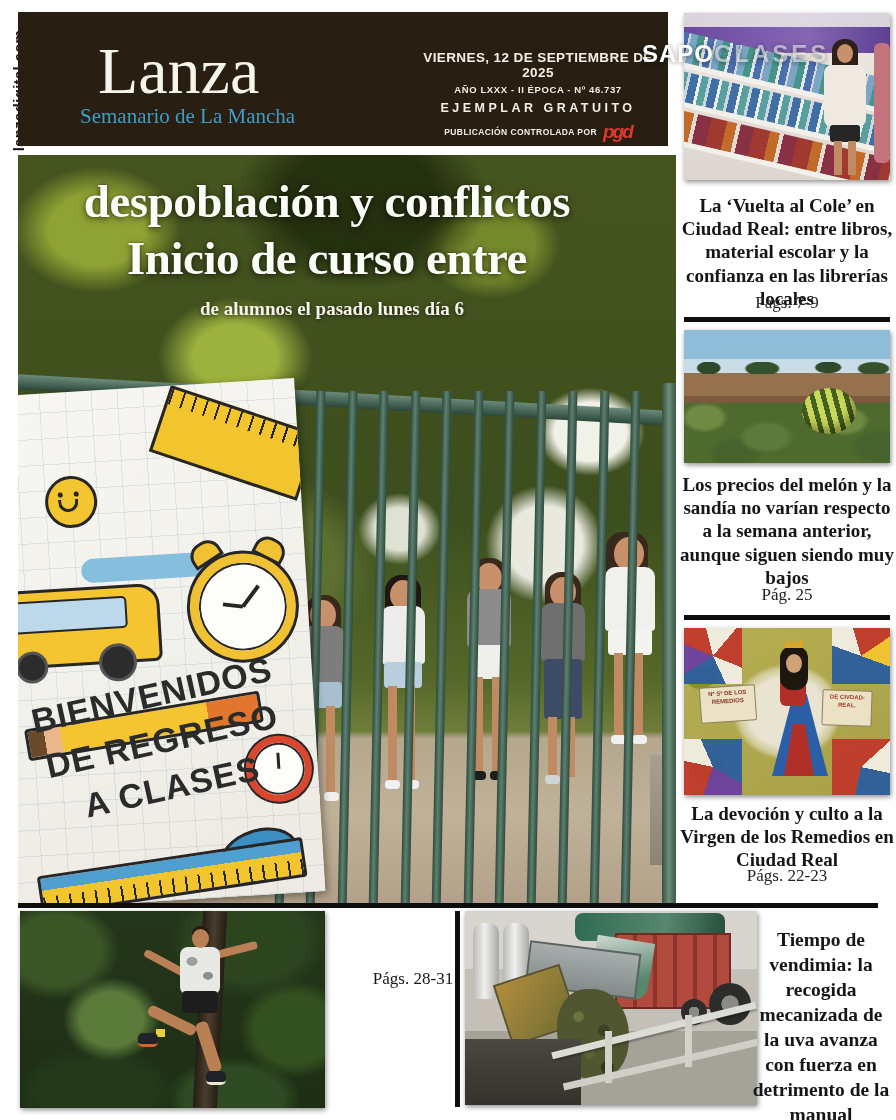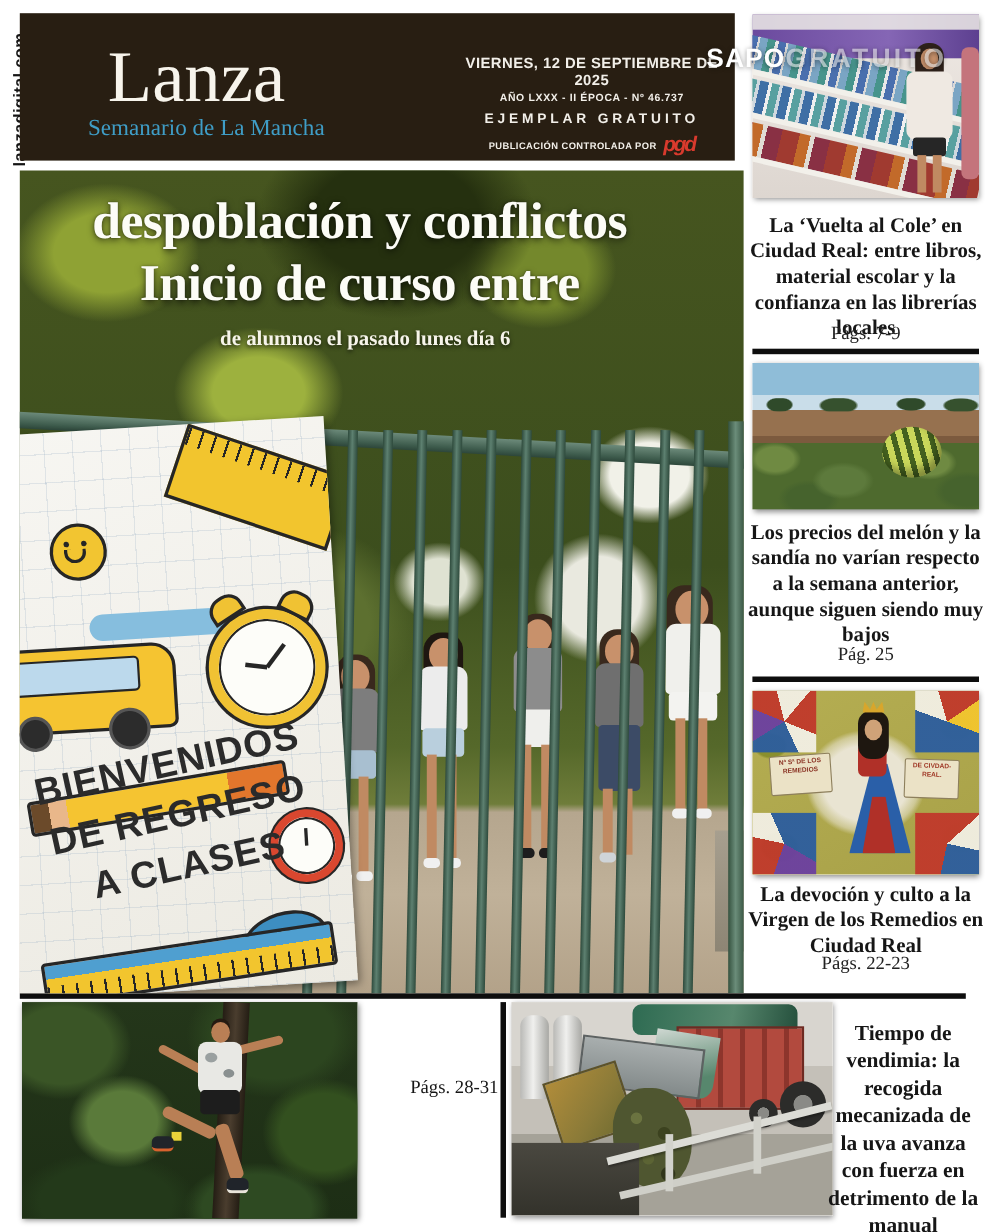--- a/index.html
+++ b/index.html
@@ -261,21 +261,21 @@
       radial-gradient(8px 8px at 45% 70%,#5c6434 0 60%,transparent 70%),
       radial-gradient(10px 10px at 70% 85%,#31361a 0 60%,transparent 70%),#4f5630;}
   .vd-pit{position:absolute;left:0;top:128px;width:116px;height:66px;background:linear-gradient(180deg,#4a4840,#33322b);}
   .vd-rail1{position:absolute;left:84px;top:116px;width:210px;height:7px;background:#dcdcd6;transform:rotate(-14deg);box-shadow:0 2px 2px rgba(0,0,0,.3);}
   .vd-rail2{position:absolute;left:96px;top:150px;width:200px;height:7px;background:#cfcfc8;transform:rotate(-13deg);}
   .vd-railpost{position:absolute;width:7px;height:52px;background:#d2d2cb;}
 
   
   .bt-col{position:absolute;text-align:center;font-family:"Liberation Serif",serif;color:#161616;}
   .bt-head{font-weight:bold;font-size:19.5px;line-height:1.28;}
-  .bt-pages{font-size:17px;margin-top:24px;padding-left:44px;}
+  .bt-pages{font-size:17px;margin-top:14px;padding-left:44px;}
 </style>
 </head>
 <body>
 
 <div class="page">
 
   <div class="vertical-site">lanzadigital.com</div>
 
   <div class="masthead">
     <div class="logo">Lanza</div>
@@ -285,21 +285,21 @@
       <div class="edition-line">AÑO LXXX - II ÉPOCA - Nº 46.737</div>
       <div class="free-line">EJEMPLAR GRATUITO</div>
       <div class="audit-row">
         <span class="audit-line">PUBLICACIÓN CONTROLADA POR</span>
         <span class="audit-logo">pgd</span>
       </div>
     </div>
   </div>
 
   <div class="watermark">
-    <span class="wm-strong">SAPO</span><span class="wm-light">GRATUITO</span>
+    <span class="wm-strong">SAPO</span><span class="wm-light">CLASES</span>
   </div>
 
   <div class="main-photo">
 
     <div class="gate-rail"></div>
     <div class="gate-bar" style="left:262px"></div>
     <div class="gate-bar" style="left:293px"></div>
     <div class="gate-bar" style="left:325px"></div>
     <div class="gate-bar" style="left:356px"></div>
     <div class="gate-bar" style="left:388px"></div>

